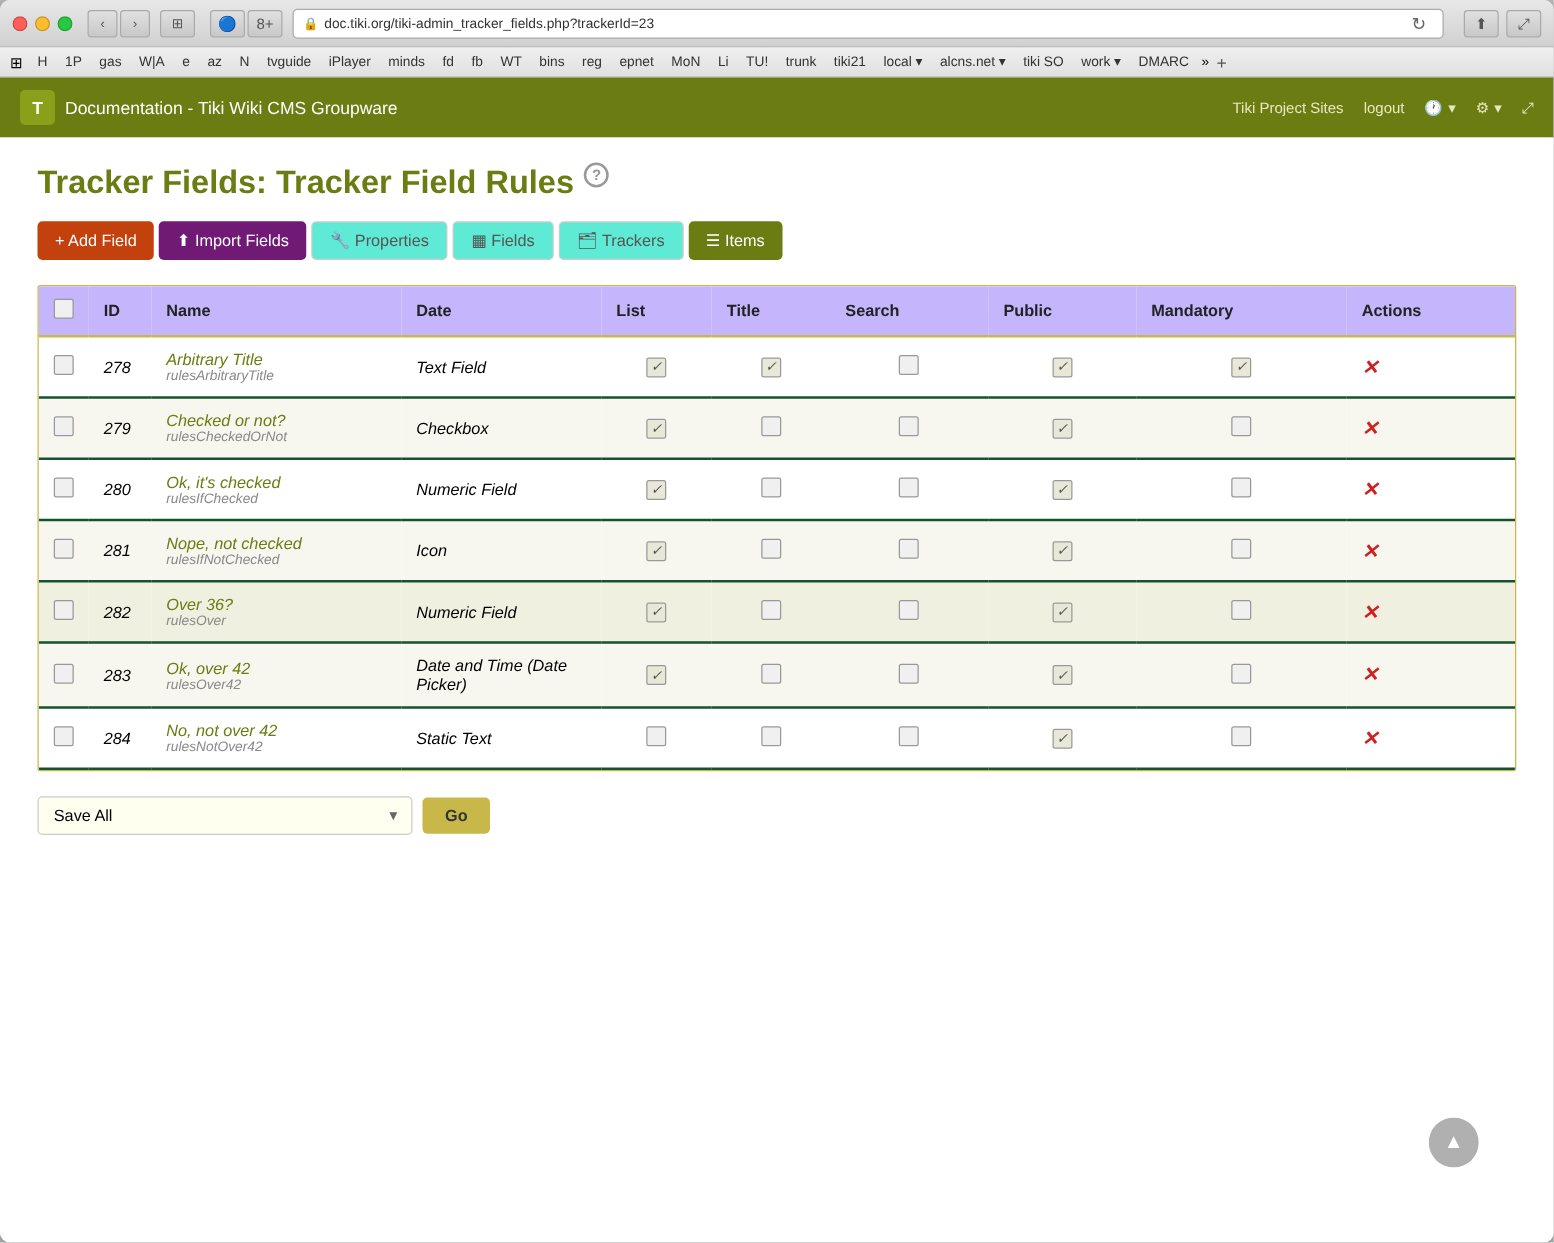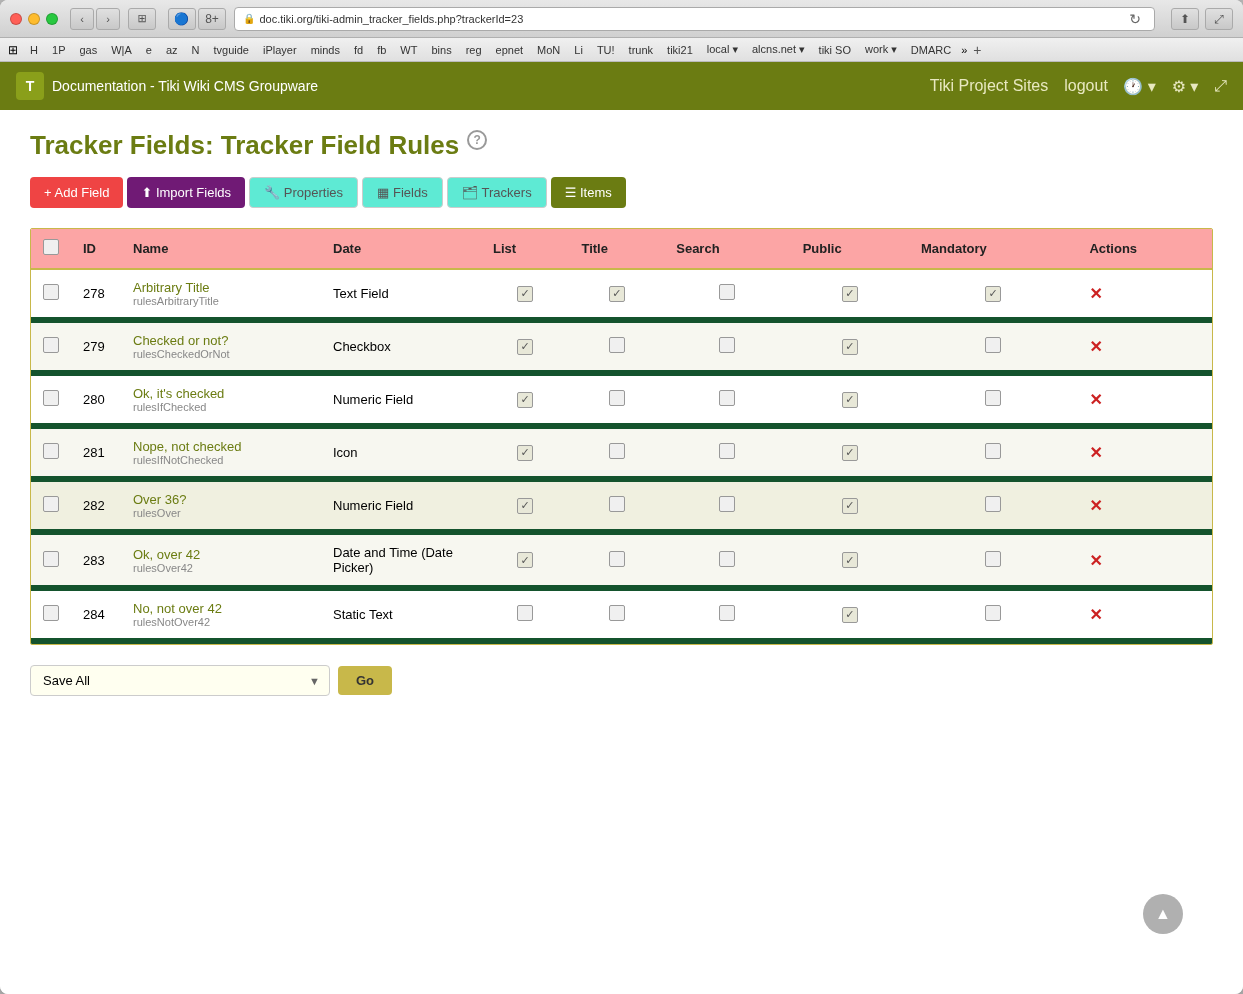--- a/index.html
+++ b/index.html
@@ -152,21 +152,21 @@
     .app-title {
       font-size: 14px;
       font-weight: 500;
       color: white;
     }
     .header-spacer { flex: 1; }
     .header-right {
       display: flex;
       align-items: center;
       gap: 16px;
-      font-size: 16px;
+      font-size: 12px;
       color: #dde;
     }
     .header-link {
       cursor: pointer;
       color: #e8e8c0;
       text-decoration: none;
       display: flex; align-items: center; gap: 4px;
     }
     .header-icon-btn {
       display: flex; align-items: center; gap: 4px;
@@ -208,21 +208,21 @@
     .btn {
       padding: 7px 14px;
       border-radius: 4px;
       cursor: pointer;
       font-size: 13px;
       display: flex; align-items: center; gap: 6px;
       border: none;
       font-weight: 500;
     }
     .btn-primary {
-      background: #ef4444;
+      background: #c2410c;
       color: white;
     }
     .btn-secondary {
       background: #701a75;
       color: white;
     }
     .btn-outline {
       background: #5eead4;
       color: #555;
       border: 1px solid #ccc;
@@ -244,28 +244,29 @@
     }
     thead tr {
       border-bottom: 2px solid #c8b84a;
     }
     thead th {
       padding: 10px 12px;
       text-align: left;
       font-weight: bold;
       font-size: 13px;
       color: #222;
-      background: #fca5a5;
+      background: #c4b5fd;
     }
     thead th:first-child { width: 32px; }
     thead th:nth-child(2) { width: 50px; }
     thead th:nth-child(3) { width: 200px; }
     thead th:nth-child(4) { width: 160px; }
     tbody tr {
-      border-bottom: 6px solid #14532d;
+      border-bottom: 2px solid #14532d;
+      font-style: italic;
     }
     tbody tr:nth-child(odd) { background: white; }
     tbody tr:nth-child(even) { background: #f7f7f0; }
     tbody tr:nth-child(5) { background: #f0f0e0; }
     tbody td {
       padding: 10px 12px;
       font-size: 13px;
       vertical-align: middle;
     }
     .field-name {

